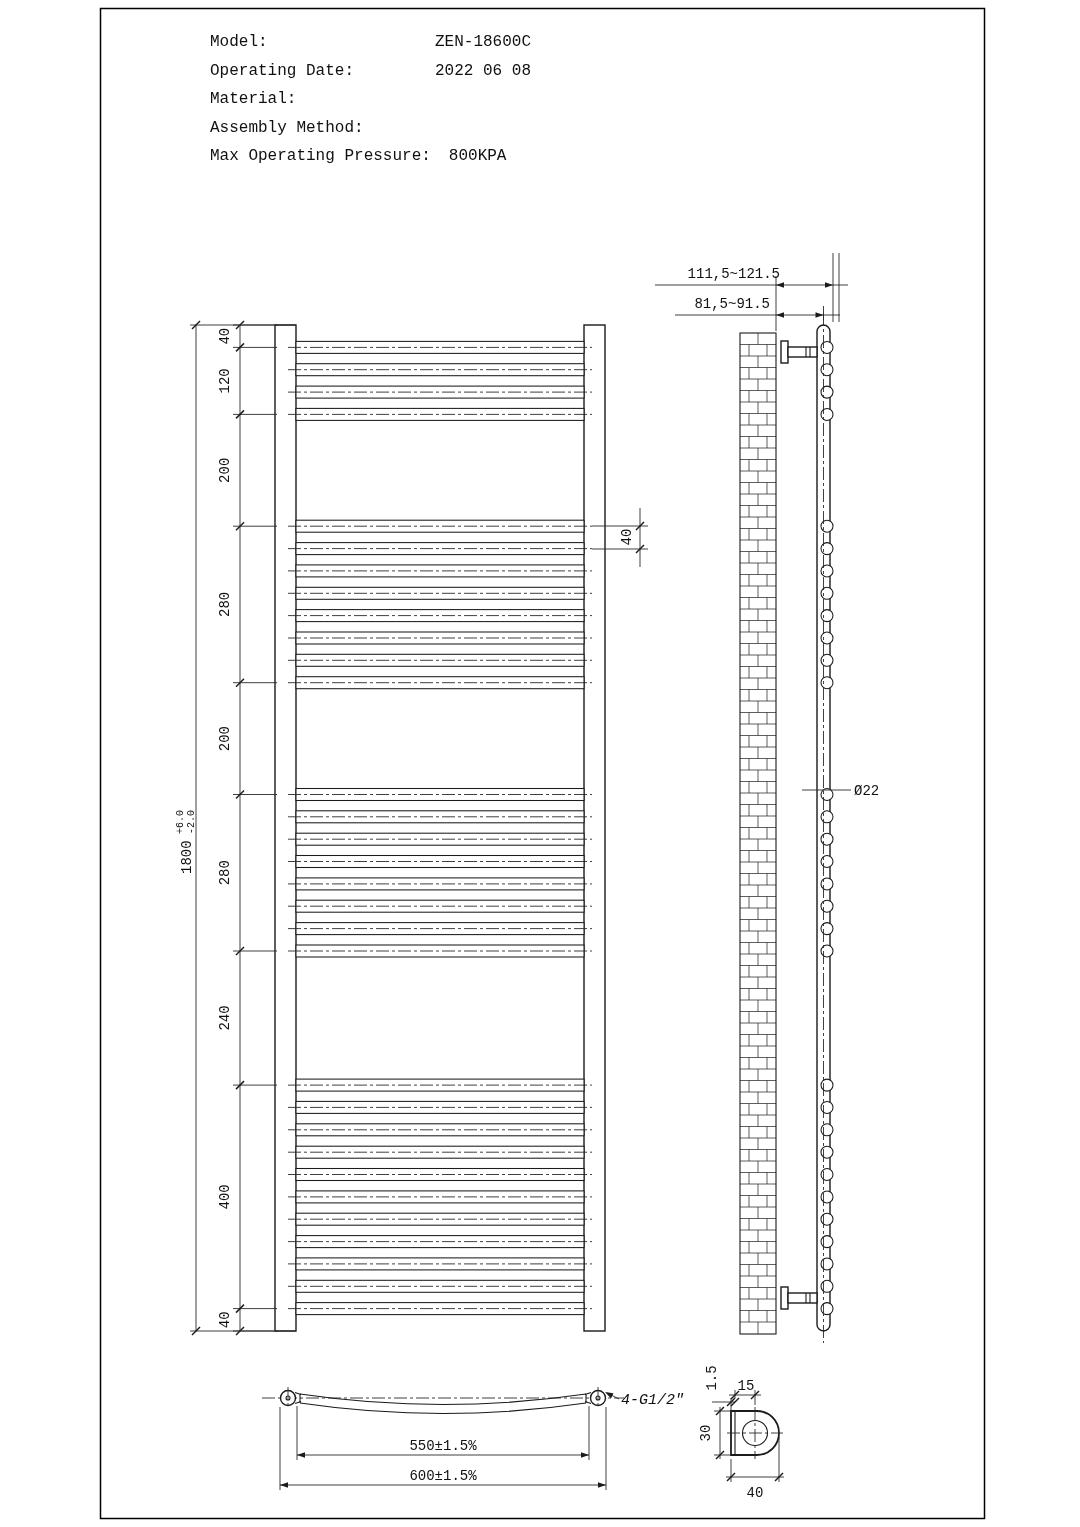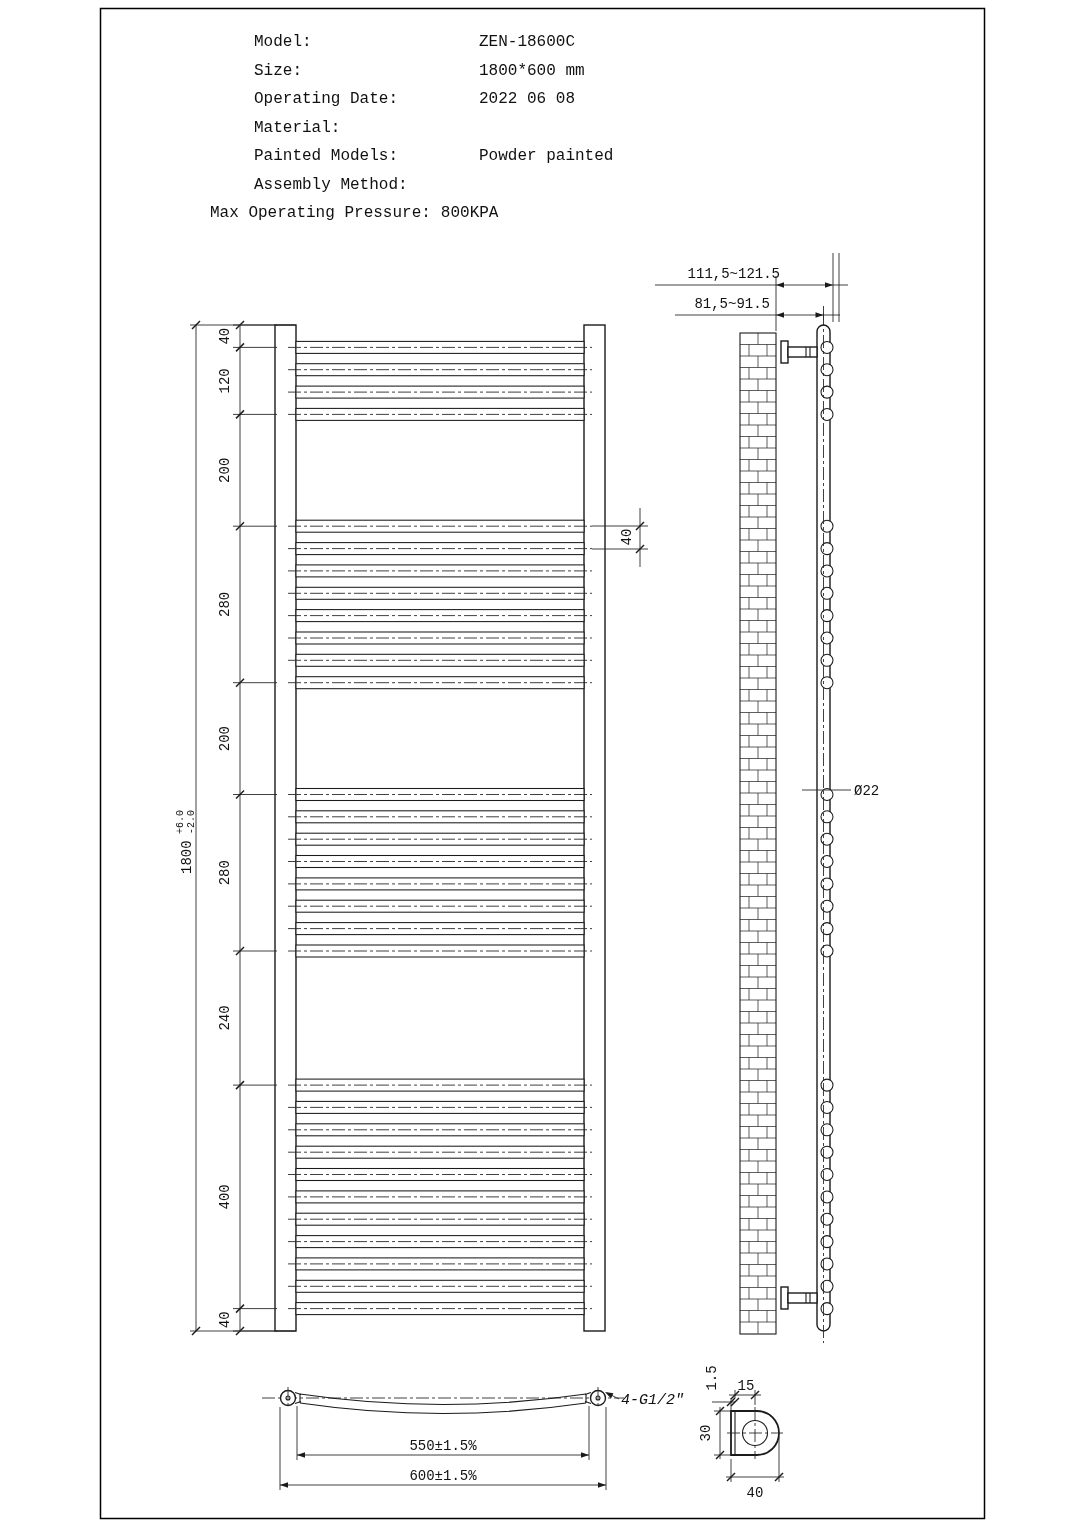--- a/index.html
+++ b/index.html
@@ -15,22 +15,22 @@
   .dim-ln{fill:none;stroke:#2a2a2a;stroke-width:0.9;}
   .tick{stroke:#1b1b1b;stroke-width:1.5;}
   .cl{fill:none;stroke:#2a2a2a;stroke-width:0.9;stroke-dasharray:13 3 3 3;}
   .brick{stroke:#2a2a2a;stroke-width:0.75;fill:none;}
   .arr{fill:#1b1b1b;stroke:none;}
   text.dim{font-family:"Liberation Mono",monospace;font-size:14px;fill:#111;}
   text.tol{font-size:10px;}
   text.ital{font-style:italic;font-size:15px;}
   .title-block{position:absolute;left:210px;top:28px;font-size:16px;line-height:28.5px;}
   .tb-row{display:flex;height:28.5px;white-space:pre;}
-  .tb-label{display:inline-block;width:225px;margin-left:44px;}
-  .tb-label-inline{display:inline-block;margin-right:10px;}
+  .tb-label{display:inline-block;width:225px;}
+  .tb-label-inline{display:inline-block;margin-right:18px;}
 </style>
 </head>
 <body>
 
 <div class="page">
 
   <svg id="drawing" width="1080" height="1527" viewBox="0 0 1080 1527">
     <rect x="100.5" y="8.5" width="884" height="1510" class="frame"></rect>
 
     <g>
@@ -530,30 +530,24 @@
         <text x="755" y="1497" class="dim" text-anchor="middle">40</text>
       </g>
     </g>
   </svg>
 
   <div class="title-block">
     <div class="tb-row">
       <span class="tb-label">Model:</span><span class="tb-value">ZEN-18600C</span>
     </div>
     <div class="tb-row">
-      <span class="tb-label">Size:</span><span class="tb-value">1800*600 mm</span>
-    </div>
-    <div class="tb-row">
       <span class="tb-label">Operating Date:</span><span class="tb-value">2022 06 08</span>
     </div>
     <div class="tb-row">
       <span class="tb-label">Material:</span>
-    </div>
-    <div class="tb-row">
-      <span class="tb-label">Painted Models:</span><span class="tb-value">Powder painted</span>
     </div>
     <div class="tb-row">
       <span class="tb-label">Assembly Method:</span>
     </div>
     <div class="tb-row">
       <span class="tb-label-inline">Max Operating Pressure:</span><span class="tb-value">800KPA</span>
     </div>
   </div>
 
 </div>

